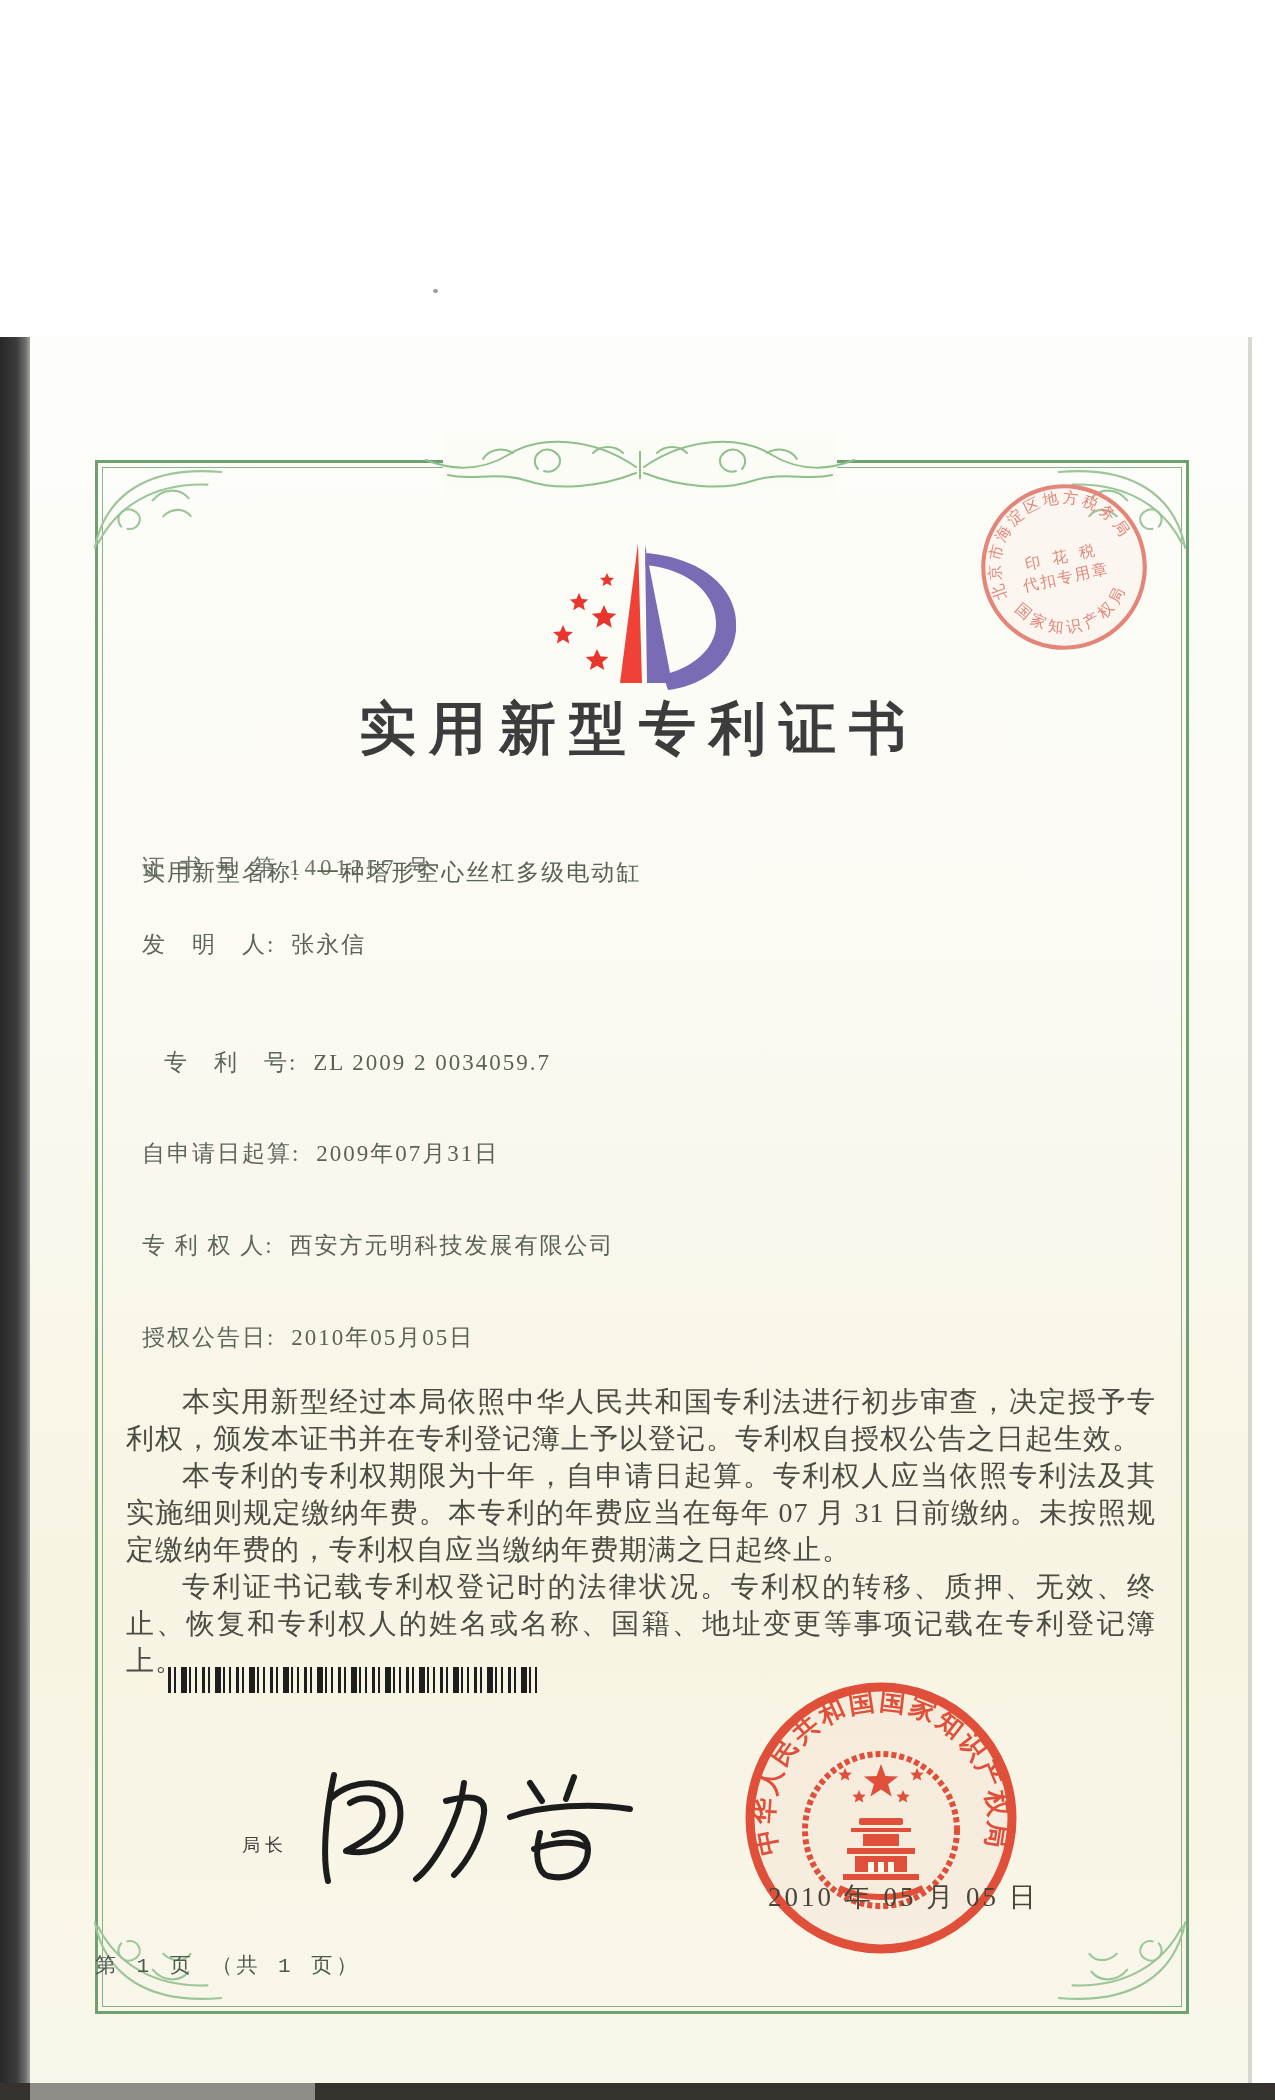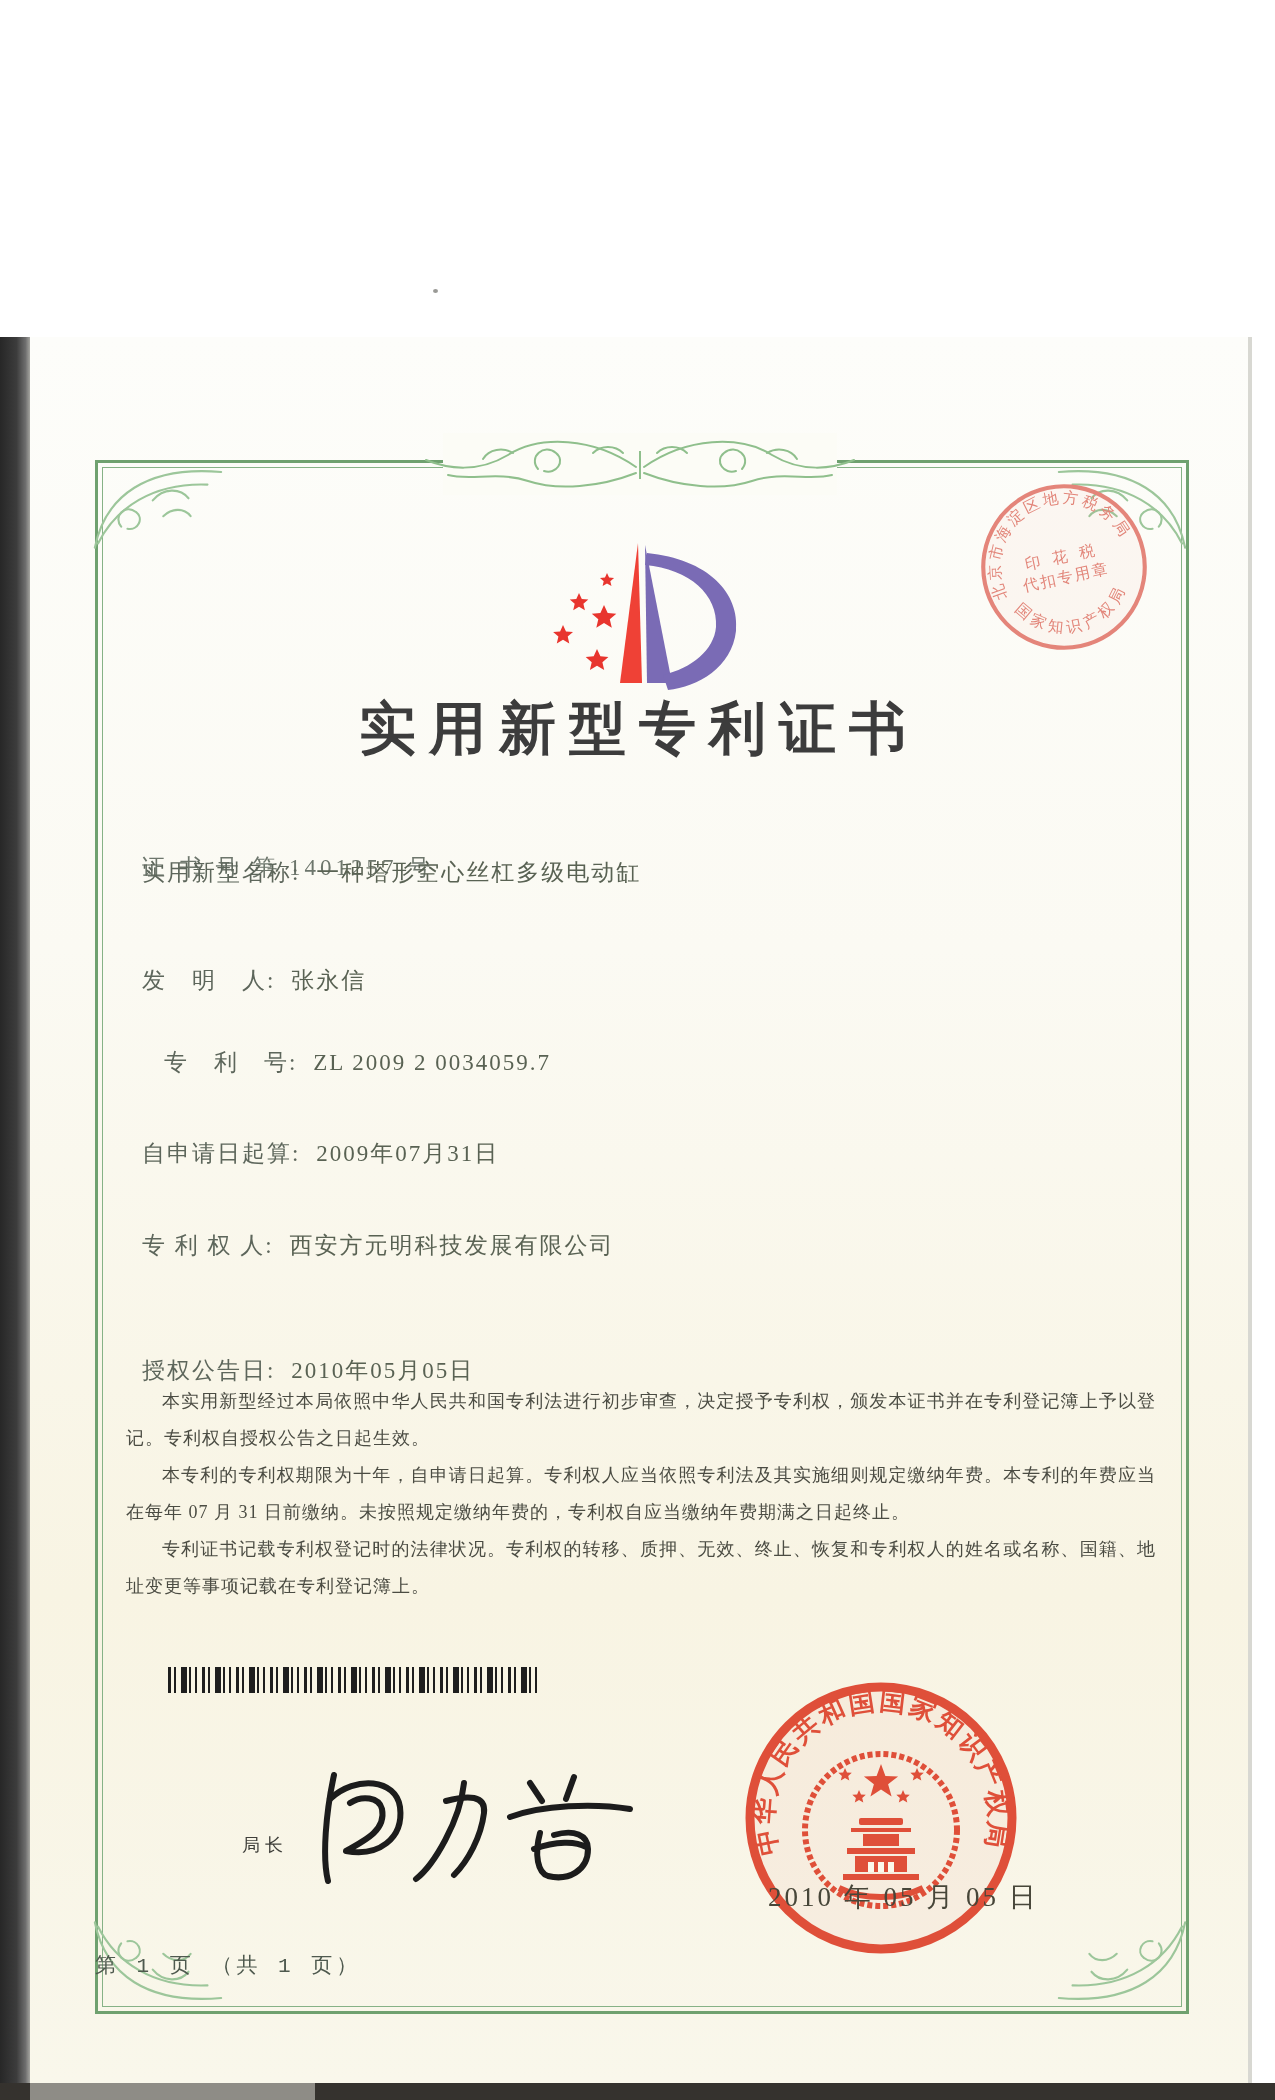--- a/index.html
+++ b/index.html
@@ -36,24 +36,24 @@
   .tax-stamp{position:absolute;left:946px;top:142px;width:176px;height:176px;transform:rotate(-12deg);}
 
   .logo{position:absolute;left:516px;top:200px;width:208px;height:162px;}
 
   .title{position:absolute;left:65px;top:354px;width:1088px;text-align:center;
     font-size:57px;font-weight:600;letter-spacing:13px;color:#3c3c3c;white-space:nowrap;}
 
   .field-row{position:absolute;left:112px;font-size:23px;color:#5d665b;white-space:nowrap;}
   .field-row .lbl{letter-spacing:2px;}
   .field-row .val{margin-left:10px;letter-spacing:2px;color:#596253;}
-  .fr0{top:520px;text-align:right;}.fr1{top:628px;text-align:right;}.fr2{top:710px;margin-left:22px;}.fr3{top:801px;}.fr4{top:893px;}.fr5{top:1018px;}
+  .fr0{top:520px;text-align:right;}.fr1{top:592px;text-align:right;}.fr2{top:710px;margin-left:22px;}.fr3{top:801px;}.fr4{top:893px;}.fr5{top:985px;}
 
   .legal-text{position:absolute;left:96px;top:1046px;width:1030px;
-    font-size:18px;line-height:37px;color:#4b4c43;text-align:justify;}
+    font-size:28px;line-height:37px;color:#4b4c43;text-align:justify;}
   .legal-text p{margin:0;text-indent:2em;letter-spacing:1px;}
 
   .barcode{position:absolute;left:138px;top:1330px;width:374px;height:26px;
     background:repeating-linear-gradient(90deg,
       #1e1e1e 0 3px,transparent 3px 6px,#1e1e1e 6px 8px,transparent 8px 13px,
       #1e1e1e 13px 19px,transparent 19px 21px,#1e1e1e 21px 23px,transparent 23px 27px,
       #1e1e1e 27px 29px,transparent 29px 34px);}
 
   .director-title{position:absolute;left:212px;top:1496px;font-size:18px;letter-spacing:5px;color:#3e3e39;}
   .signature{position:absolute;left:282px;top:1420px;width:340px;height:160px;}

